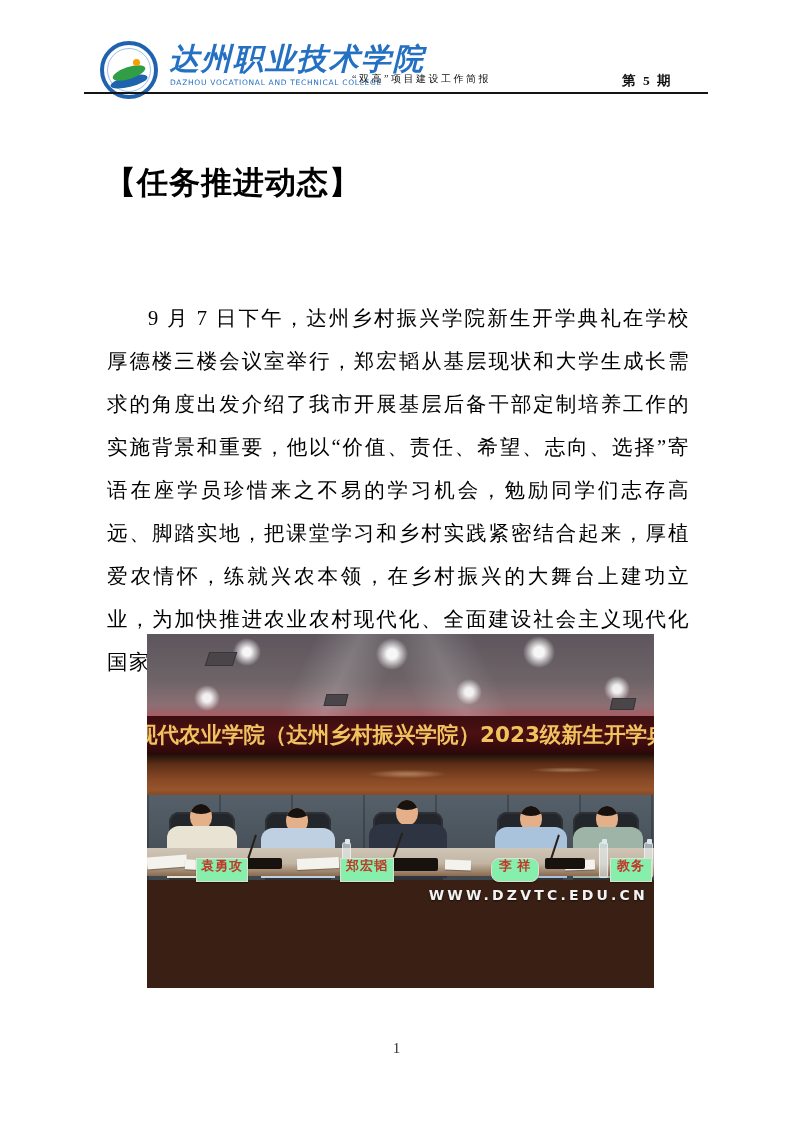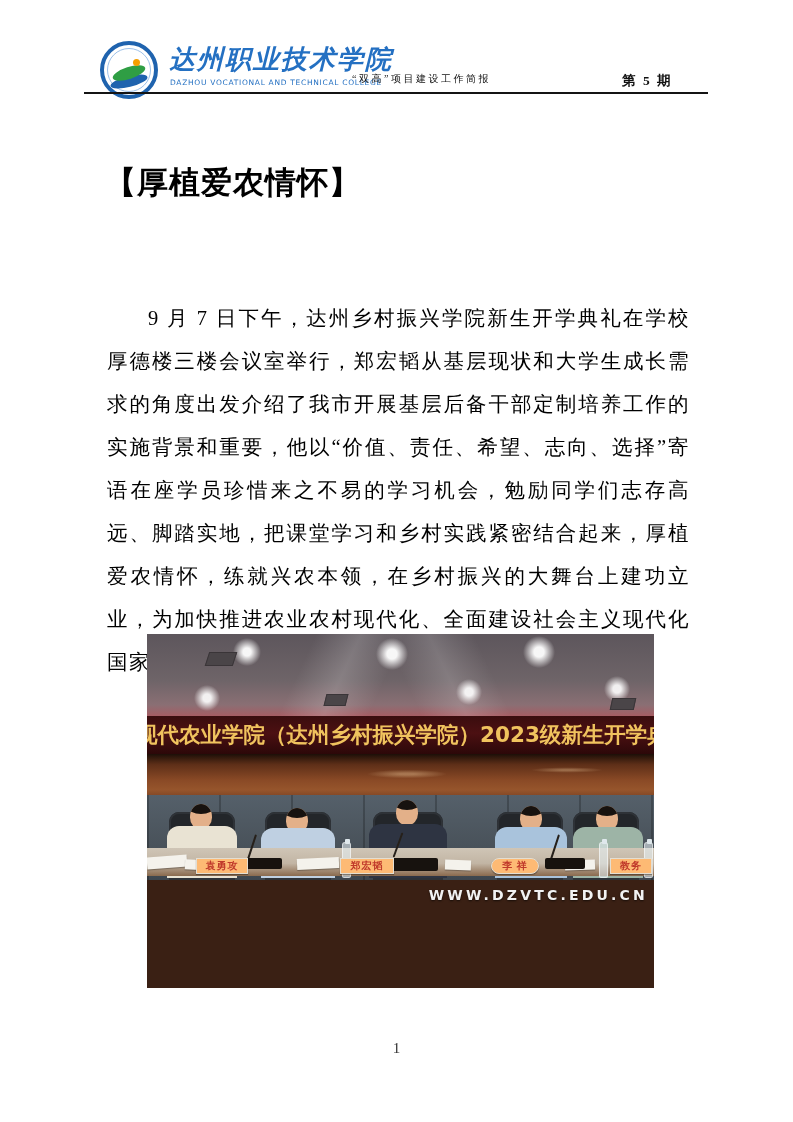--- a/index.html
+++ b/index.html
@@ -11,21 +11,21 @@
   .emblem { position:absolute; left:100px; top:41px; width:58px; height:58px; border-radius:50%;
             border:4px solid #1f63ae; background:#fff; overflow:hidden; }
   .emblem .ring-inner { position:absolute; left:3px; top:3px; right:3px; bottom:3px; border-radius:50%;
             border:1px solid #9dc0e8; }
   .emblem .sw-blue  { position:absolute; left:6px; top:31px; width:38px; height:11px; background:#1f63ae;
             border-radius:50%; transform:rotate(-14deg); }
   .emblem .sw-green { position:absolute; left:8px; top:22px; width:34px; height:12px; background:#2f9e44;
             border-radius:50%; transform:rotate(-18deg); }
   .emblem .sw-dot   { position:absolute; left:29px; top:14px; width:7px; height:7px; background:#f59f00;
             border-radius:50%; }
-  .college-zh { position:absolute; left:169px; top:44px; font-size:26px; line-height:30px; font-weight:bold;
+  .college-zh { position:absolute; left:169px; top:44px; font-size:30px; line-height:30px; font-weight:bold;
             font-style:italic; color:#2470c2; letter-spacing:2px; white-space:nowrap;
             font-family:"DejaVu Sans","Liberation Sans",sans-serif; }
   .college-en { position:absolute; left:170px; top:78px; font-size:7.5px; letter-spacing:0.7px; color:#2470c2;
             white-space:nowrap; font-family:"DejaVu Sans","Liberation Sans",sans-serif; }
   .bulletin-title { position:absolute; left:352px; top:72px; font-size:10px; letter-spacing:2.5px; color:#111;
             white-space:nowrap; }
   .issue-label { position:absolute; left:622px; top:72px; font-size:13.5px; letter-spacing:2px; color:#111;
             font-weight:bold; white-space:nowrap; }
   .header-rule { position:absolute; left:84px; top:92px; width:624px; height:2px; background:#141414; }
 
@@ -92,22 +92,22 @@
   .p5 .head  { left:449px; top:172px; }
   .p5 .torso { left:426px; top:193px; width:70px; height:51px; background:#9db4a6; }
   .ph-tabletop { position:absolute; left:0; top:214px; width:100%; height:28px;
             background:linear-gradient(180deg,#cfc5b6 0%,#c2b5a4 55%,#8a6a4e 100%); }
   .paper { position:absolute; background:#f4f2ec; box-shadow:0 1px 1px rgba(0,0,0,.3); }
   .paper.pa1 { left:0px;   top:222px; width:40px; height:12px; transform:rotate(-4deg); }
   .paper.pa2 { left:38px;  top:226px; width:30px; height:10px; transform:rotate(3deg); }
   .paper.pa3 { left:150px; top:224px; width:42px; height:11px; transform:rotate(-3deg); }
   .paper.pa4 { left:298px; top:226px; width:26px; height:10px; transform:rotate(2deg); }
   .paper.pa5 { left:418px; top:226px; width:30px; height:10px; transform:rotate(-2deg); }
-  .name-card { position:absolute; top:224px; height:16px; background:#fdba74; border:1px solid #e3ded2;
-            color:#c0392b; font-size:10px; line-height:14px; text-align:center; font-weight:bold;
+  .name-card { position:absolute; top:224px; height:24px; background:#86efac; border:1px solid #e3ded2;
+            color:#c0392b; font-size:13px; line-height:14px; text-align:center; font-weight:bold;
             letter-spacing:1px; box-shadow:0 1px 1px rgba(0,0,0,.35); overflow:hidden; }
   .name-card.nc1 { left:49px;  width:52px; }
   .name-card.nc2 { left:193px; width:54px; }
   .name-card.nc3 { left:344px; width:48px;border-radius:8px; }
   .name-card.nc4 { left:463px; width:42px; }
   .mic-base { position:absolute; background:#17120e; border-radius:2px; }
   .mic-base.m1 { left:95px;  top:224px; width:40px; height:11px; }
   .mic-base.m2 { left:237px; top:224px; width:54px; height:13px; }
   .mic-base.m3 { left:398px; top:224px; width:40px; height:11px; }
   .mic-stem { position:absolute; width:2px; height:26px; background:#26201a; border-radius:2px; }
@@ -144,21 +144,21 @@
     <span class="sw-blue"></span>
     <span class="sw-green"></span>
     <span class="sw-dot"></span>
   </div>
   <div class="college-zh">达州职业技术学院</div>
   <div class="college-en">DAZHOU VOCATIONAL AND TECHNICAL COLLEGE</div>
   <div class="bulletin-title">“双高”项目建设工作简报</div>
   <div class="issue-label">第 5 期</div>
   <div class="header-rule"></div>
 
-  <div class="section-heading">【厚植爱农情怀】</div>
+  <div class="section-heading">【任务推进动态】</div>
   <div class="body-paragraph">9 月 7 日下午，达州乡村振兴学院新生开学典礼在学校厚德楼三楼会议室举行，郑宏韬从基层现状和大学生成长需求的角度出发介绍了我市开展基层后备干部定制培养工作的实施背景和重要，他以“价值、责任、希望、志向、选择”寄语在座学员珍惜来之不易的学习机会，勉励同学们志存高远、脚踏实地，把课堂学习和乡村实践紧密结合起来，厚植爱农情怀，练就兴农本领，在乡村振兴的大舞台上建功立业，为加快推进农业农村现代化、全面建设社会主义现代化国家贡献青春力量。</div>
 
   <div class="photo">
     <div class="ph-ceiling">
       <span class="vent v1"></span>
       <span class="vent v2"></span>
       <span class="vent v3"></span>
     </div>
     <div class="ph-banner">
       <span>现代农业学院（达州乡村振兴学院）2023级新生开学典礼</span>

